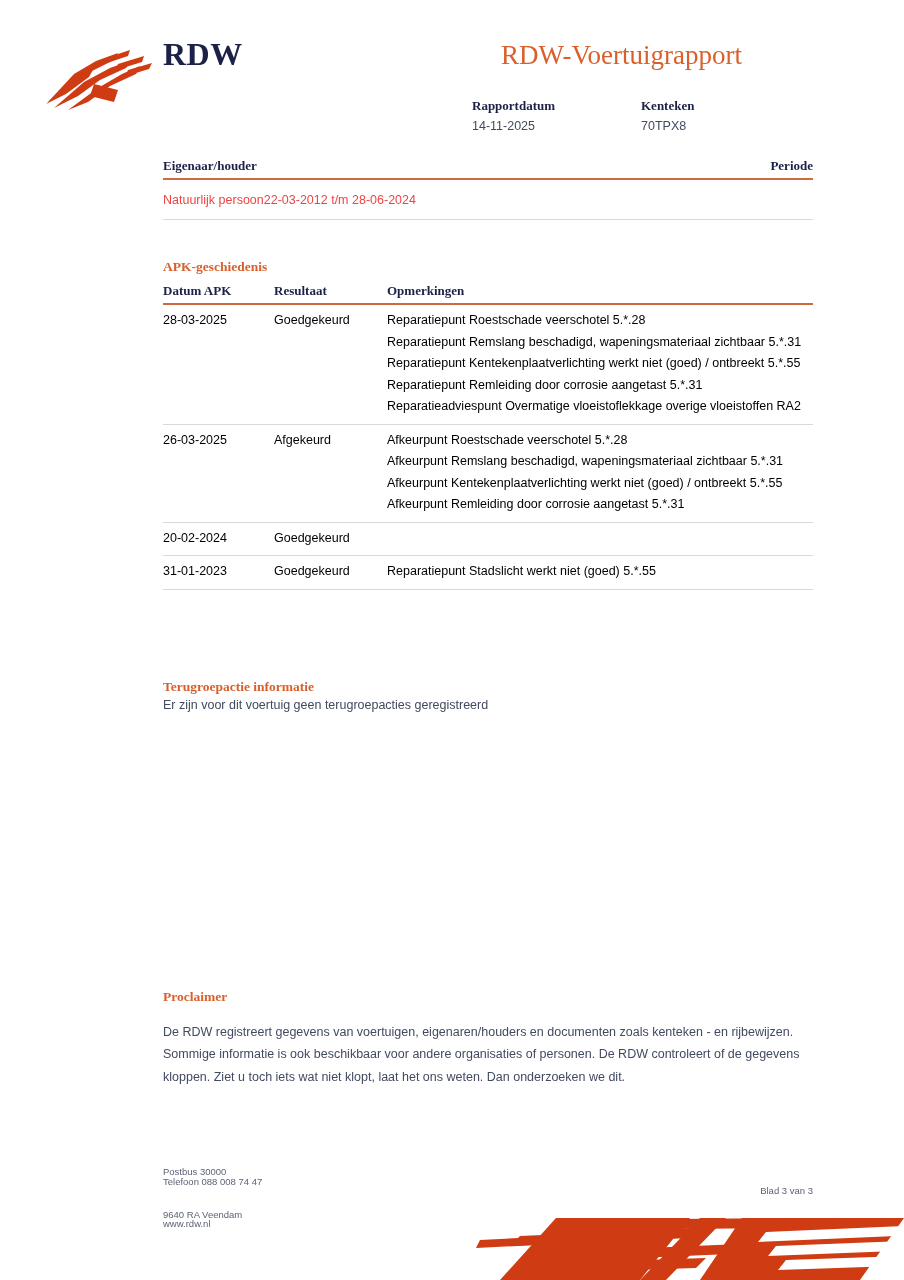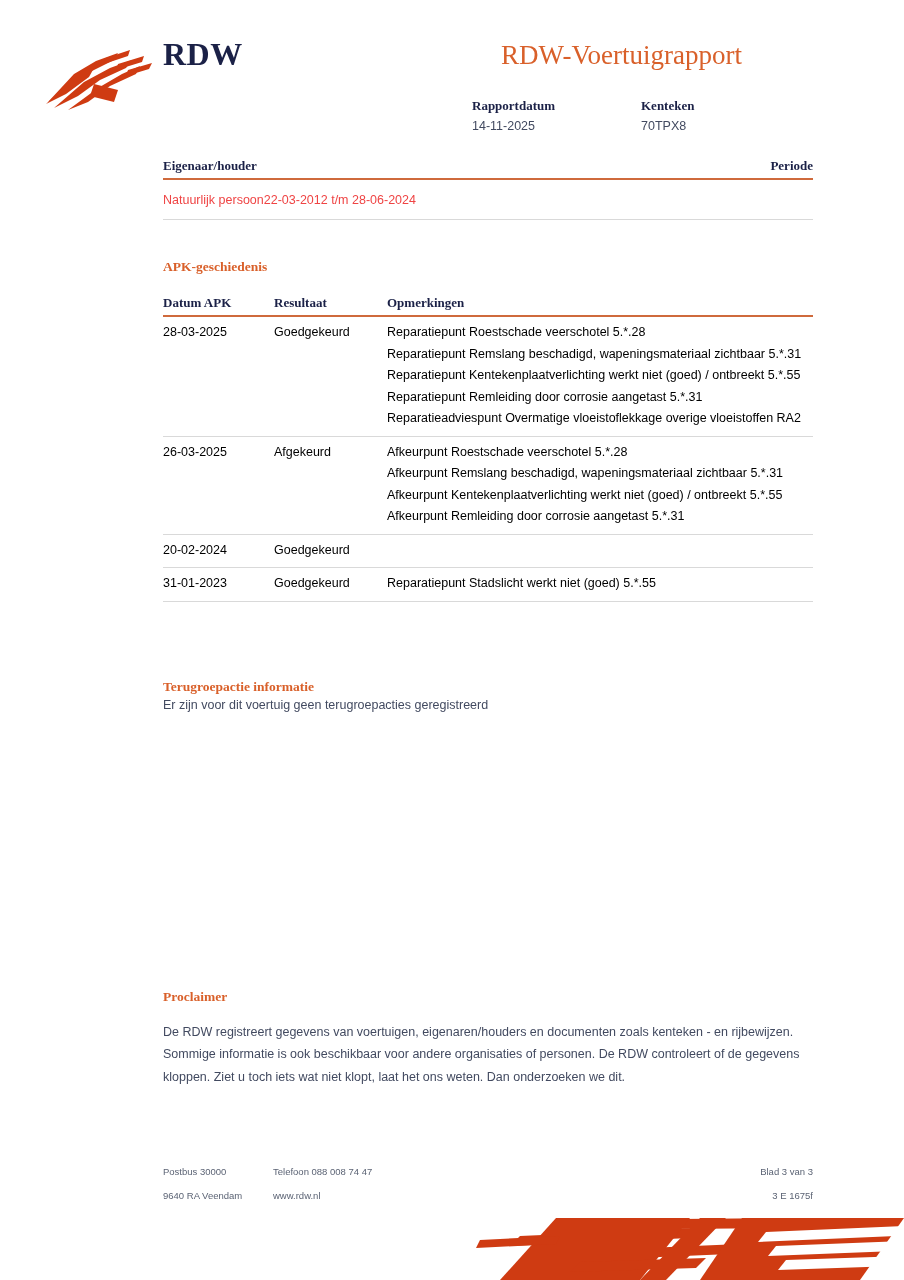--- a/index.html
+++ b/index.html
@@ -65,21 +65,21 @@
   .owner-row {
     display: flex; justify-content: flex-start;
     font-size: 12.5px; color: #ef4444;
     padding: 13px 0 12px 0;
   }
 
   
   .block-title {
     font-family: "Liberation Serif", serif;
     font-size: 13.5px; font-weight: bold; color: #d9602a;
-    margin-bottom: 20px;
+    margin-bottom: 8px;
   }
   table.apk { width: 100%; border-collapse: collapse; table-layout: fixed; }
   table.apk th {
     font-family: "Liberation Serif", serif;
     font-size: 13px; font-weight: bold; color: #1b2147;
     text-align: left; padding: 0 0 4px 0; vertical-align: bottom;
   }
   table.apk thead tr { border-bottom: 2px solid #cf6a3c; }
   table.apk td {
     font-size: 12.5px; color: #000000;
@@ -98,21 +98,21 @@
     font-size: 13.5px; font-weight: bold; color: #d9602a;
   }
   .sec-body { font-size: 12.5px; color: #424a60; line-height: 1.72; }
   .proclaimer-body { font-size: 12.5px; color: #424a60; line-height: 1.78; }
 
   
   .footer {
     position: absolute; left: 163px; top: 1167px; width: 650px;
     font-size: 9.5px; color: #5b6374;
   }
-  .footer-row { display: flex; line-height: 1; padding-bottom: 14px; }
+  .footer-row { display: flex; line-height: 1; padding-bottom: 14px; flex-direction: column; }
   .f-col1 { width: 110px; }
   .f-col2 { flex: 1; }
   .f-col3 { text-align: right; }
 
   .bottom-art { position: absolute; left: 0; bottom: 0; width: 904px; height: 64px; }
 </style>
 </head>
 <body>
 
 <div class="page">

